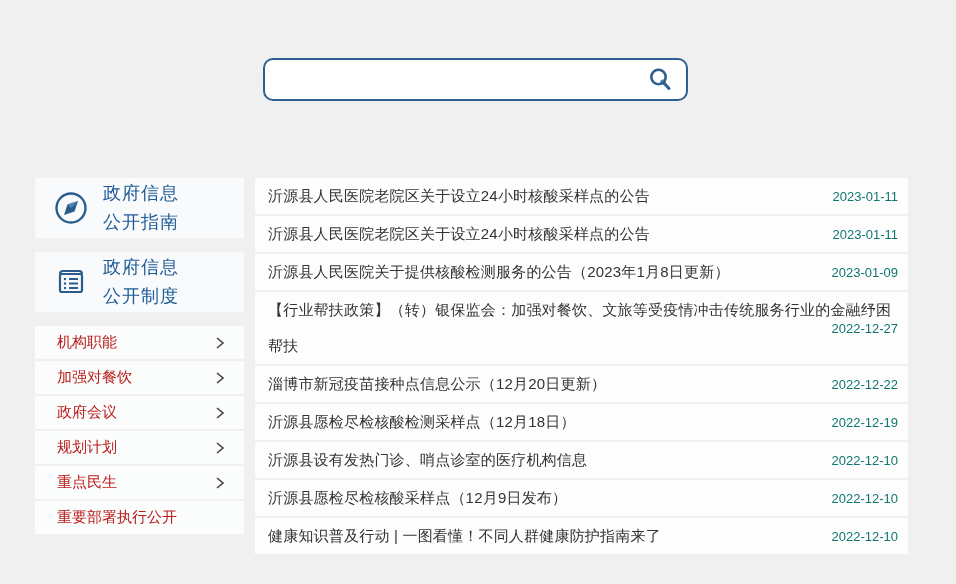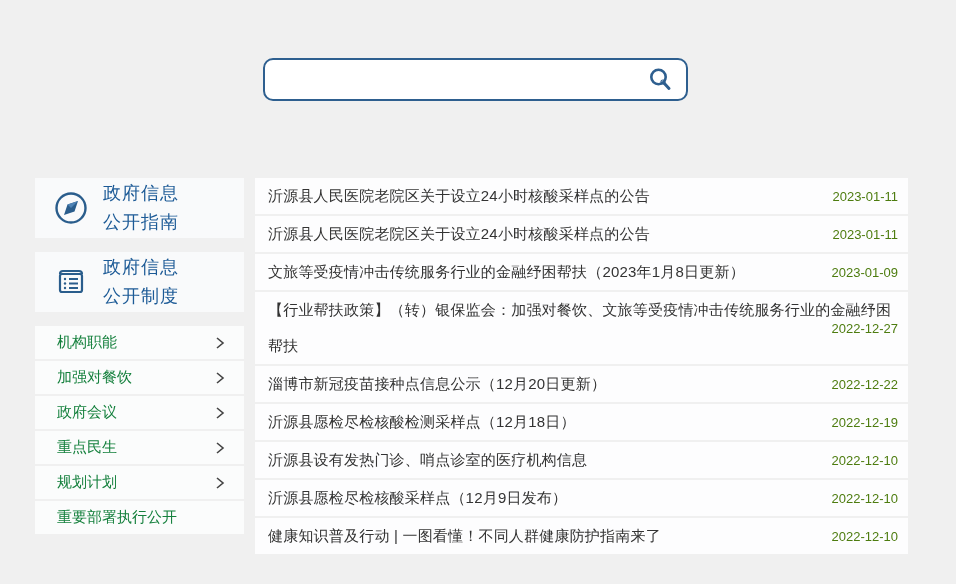--- a/index.html
+++ b/index.html
@@ -35,36 +35,36 @@
   .side-item.active { background:#2f689e; position:relative; }
   .side-item.active .side-label { color:#ffffff; }
   .minus-glyph {
     position:absolute; right:20px; top:50%; transform:translateY(-50%);
     width:19px; height:4px; background:#ffffff; border-radius:1px;
   }
   .submenu { list-style:none; margin-top:6px; }
   .submenu li {
     height:33px; margin-bottom:2px; background:#fbfcfc;
     display:flex; align-items:center; justify-content:space-between;
-    padding:0 18px 0 22px; font-size:15px; color:#15803d; cursor:pointer;
+    padding:0 18px 0 22px; font-size:15px; color:#b91c1c; cursor:pointer;
   }
   .submenu .chev { display:flex; align-items:center; }
   
   .news { position:absolute; left:255px; top:178px; width:653px; }
   .news-row {
     position:relative; background:#fdfdfe; border-bottom:2px solid #f0f0f0;
     padding:0 3px 0 13px; cursor:pointer;
   }
   .news-title {
     display:block; font-size:15px; line-height:36px; color:#333;
     letter-spacing:0.2px;
   }
   .news-date {
     position:absolute; right:10px; top:50%; transform:translateY(-50%);
-    font-size:13px; color:#4d7c0f; white-space:nowrap; background:#fdfdfe; 
+    font-size:13px; color:#0f766e; white-space:nowrap; background:#fdfdfe; 
   }
   svg { display:block; }
 </style>
 </head>
 <body>
 
 <div class="page">
 
   <div class="search-wrap">
     <input class="search-input" type="text" placeholder="" style="">
@@ -138,30 +138,30 @@
         <li>
           <span>政府会议</span>
           <span class="chev">
             <svg width="12" height="14" viewBox="0 0 12 14">
               <polyline points="3,2 9,7 3,12" fill="none" stroke="#444" stroke-width="1.6"></polyline>
             </svg>
           </span>
         </li>
 
         <li>
+          <span>规划计划</span>
+          <span class="chev">
+            <svg width="12" height="14" viewBox="0 0 12 14">
+              <polyline points="3,2 9,7 3,12" fill="none" stroke="#444" stroke-width="1.6"></polyline>
+            </svg>
+          </span>
+        </li>
+
+        <li>
           <span>重点民生</span>
-          <span class="chev">
-            <svg width="12" height="14" viewBox="0 0 12 14">
-              <polyline points="3,2 9,7 3,12" fill="none" stroke="#444" stroke-width="1.6"></polyline>
-            </svg>
-          </span>
-        </li>
-
-        <li>
-          <span>规划计划</span>
           <span class="chev">
             <svg width="12" height="14" viewBox="0 0 12 14">
               <polyline points="3,2 9,7 3,12" fill="none" stroke="#444" stroke-width="1.6"></polyline>
             </svg>
           </span>
         </li>
 
         <li>
           <span>重要部署执行公开</span>
 
@@ -176,21 +176,21 @@
         <span class="news-title">沂源县人民医院老院区关于设立24小时核酸采样点的公告</span>
         <span class="news-date">2023-01-11</span>
       </div>
 
       <div class="news-row">
         <span class="news-title">沂源县人民医院老院区关于设立24小时核酸采样点的公告</span>
         <span class="news-date">2023-01-11</span>
       </div>
 
       <div class="news-row">
-        <span class="news-title">文旅等受疫情冲击传统服务行业的金融纾困帮扶（2023年1月8日更新）</span>
+        <span class="news-title">沂源县人民医院关于提供核酸检测服务的公告（2023年1月8日更新）</span>
         <span class="news-date">2023-01-09</span>
       </div>
 
 
       <div class="news-row">
         <span class="news-title">【行业帮扶政策】（转）银保监会：加强对餐饮、文旅等受疫情冲击传统服务行业的金融纾困帮扶</span>
         <span class="news-date">2022-12-27</span>
       </div>
 
       <div class="news-row">

